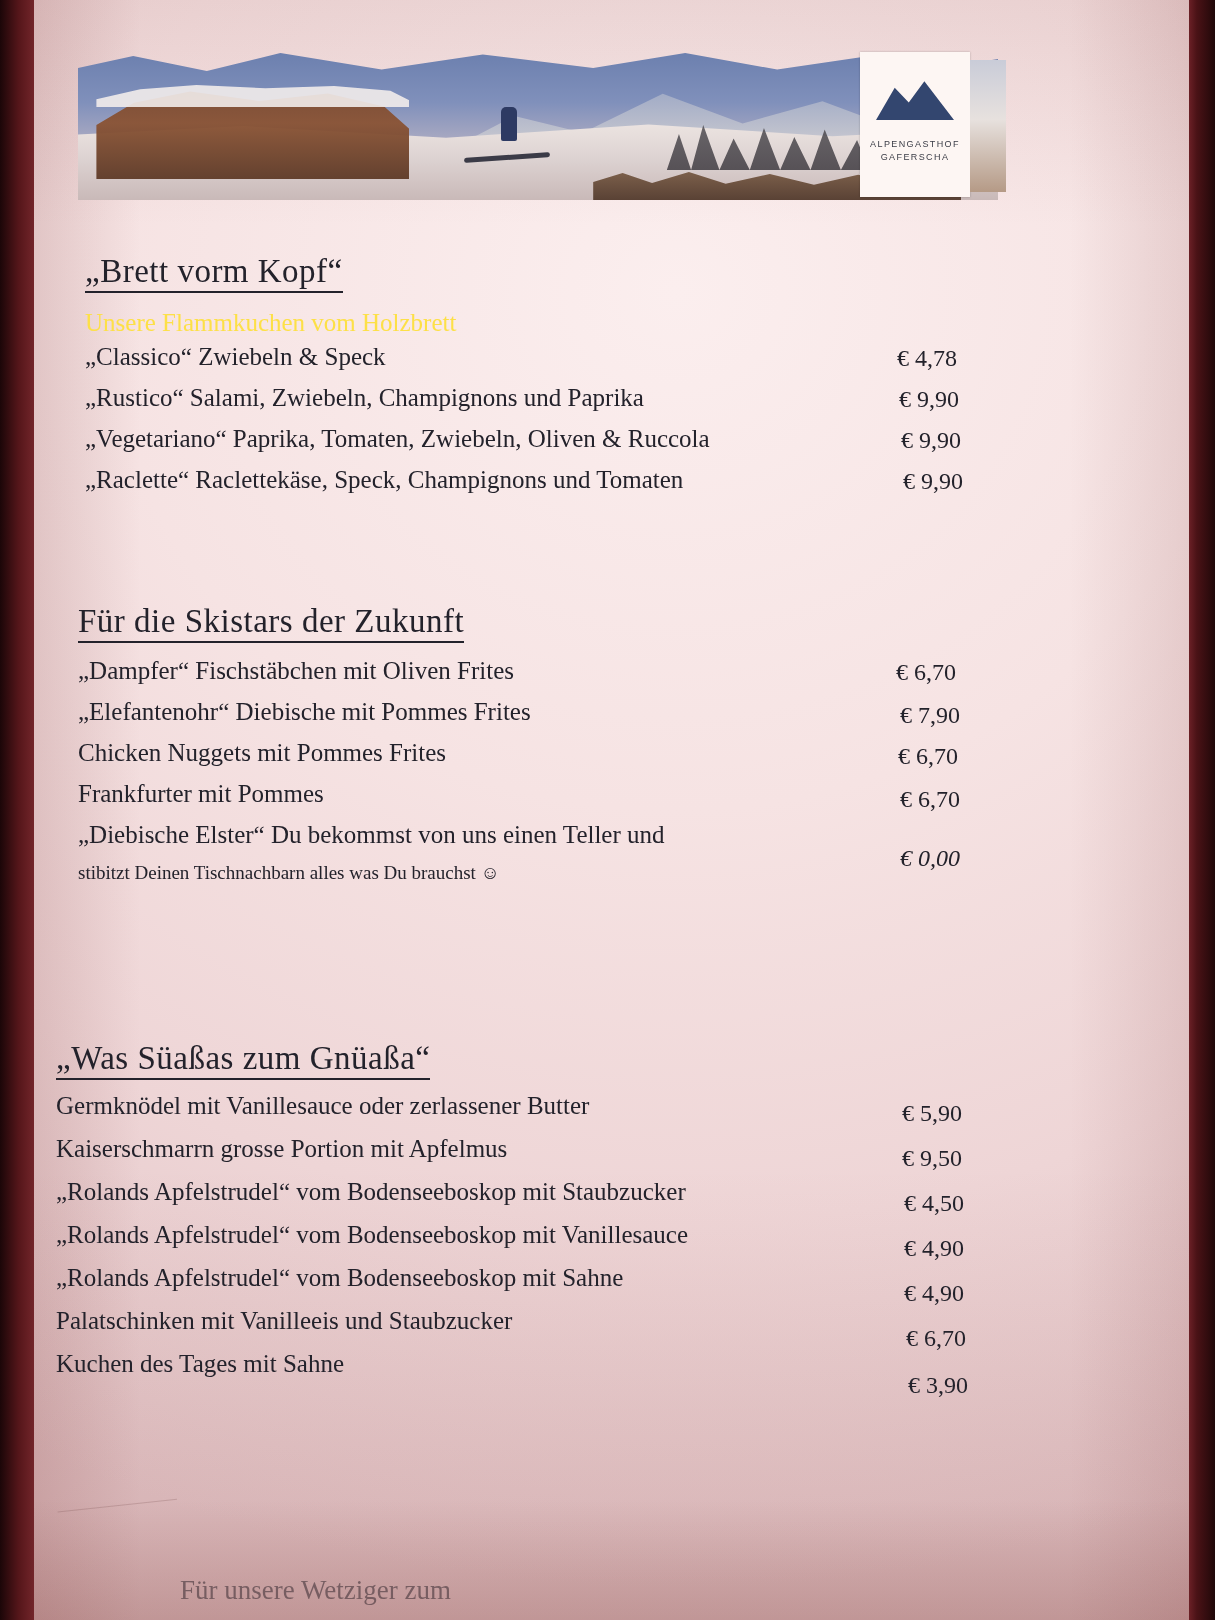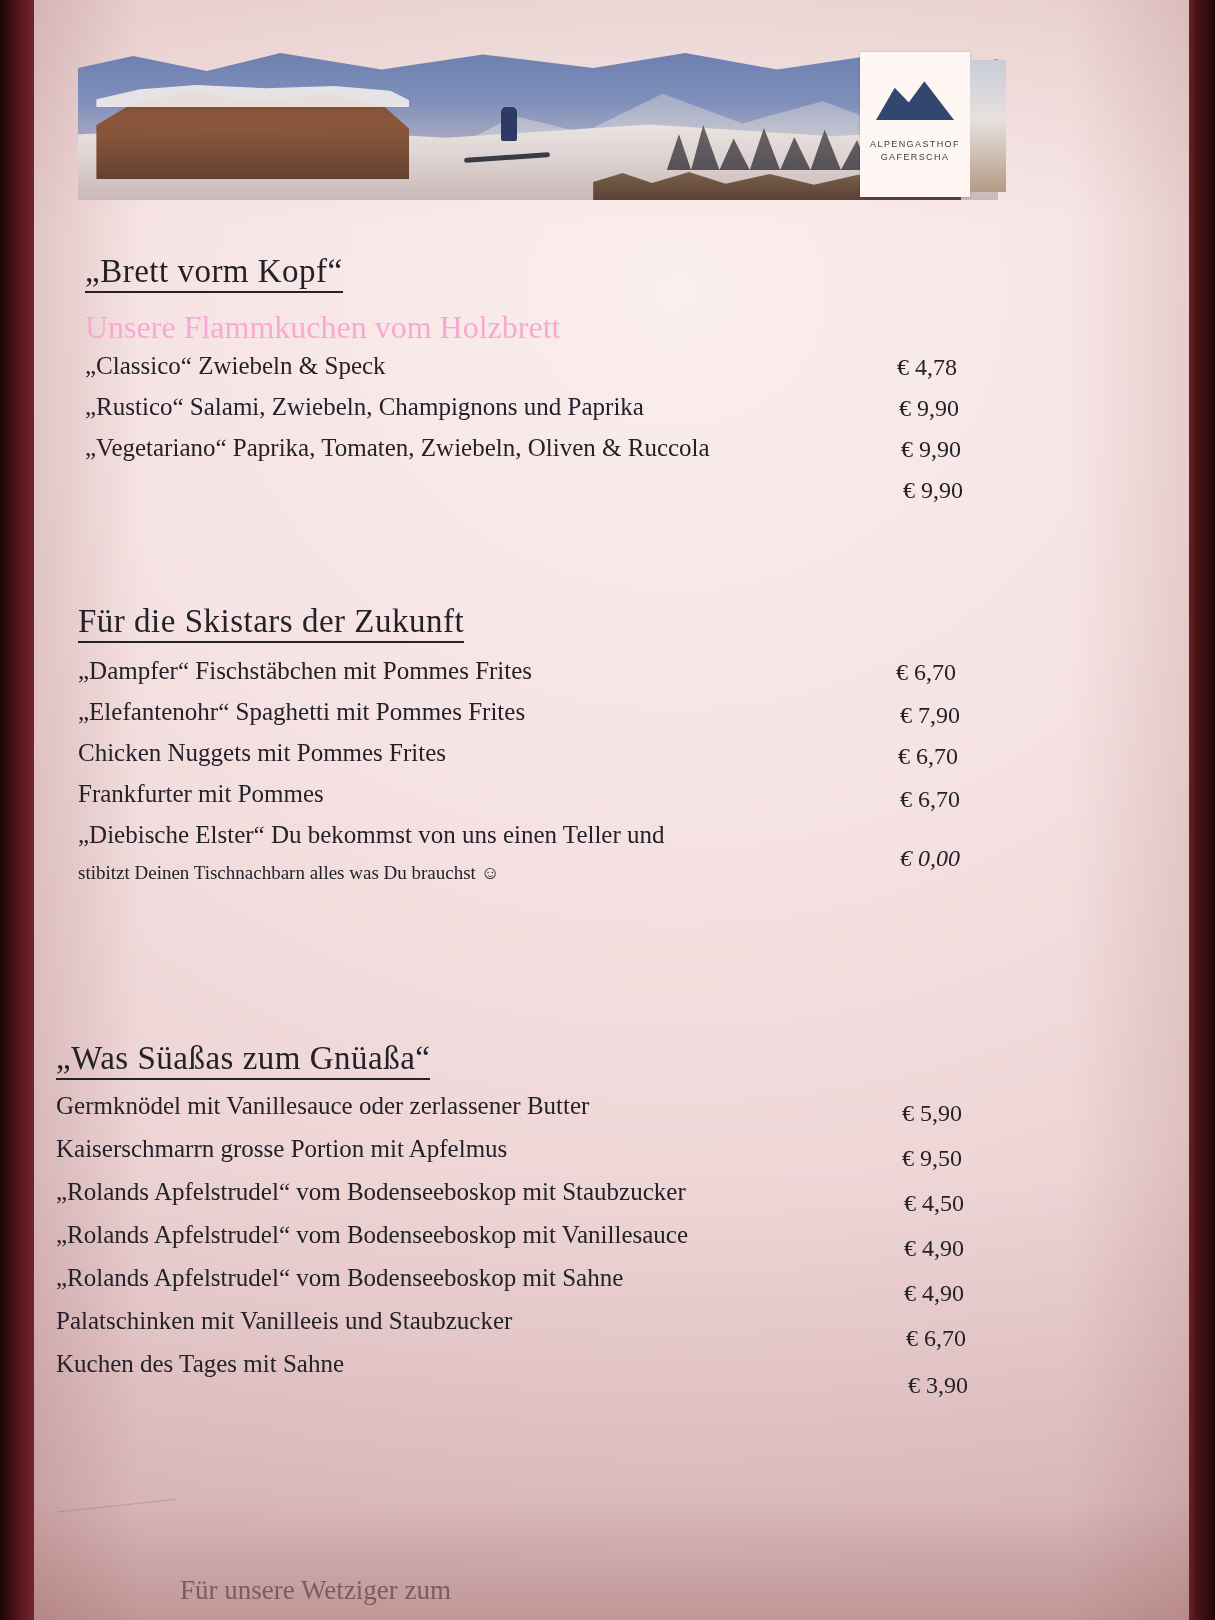--- a/index.html
+++ b/index.html
@@ -198,22 +198,22 @@
     font-size: 33px;
     color: #23222b;
     letter-spacing: .5px;
     border-bottom: 2px solid #23222b;
     display: inline-block;
     padding-bottom: 1px;
     white-space: nowrap;
   }
   .sec-subtitle {
     font-family: "Liberation Serif", serif;
-    font-size: 32px;
-    color: #f9a8d4;
+    font-size: 25px;
+    color: #fde047;
     margin-top: 16px;
     white-space: nowrap;
   }
   .rows { margin-top: 6px; }
   .row {
     position: relative;
     height: 41px;
     white-space: nowrap;
     text-align: right;
   }
@@ -313,34 +313,35 @@
           </div>
           <div class="row">
             <span class="name">„Rustico“ Salami, Zwiebeln, Champignons und Paprika</span>
             <span class="price" style="left:814px; top:2px;">€ 9,90</span>
           </div>
           <div class="row">
             <span class="name">„Vegetariano“ Paprika, Tomaten, Zwiebeln, Oliven &amp; Ruccola</span>
             <span class="price" style="left:816px; top:2px;">€ 9,90</span>
           </div>
           <div class="row">
+            <span class="name">„Raclette“ Raclettekäse, Speck, Champignons und Tomaten</span>
             <span class="price" style="left:818px; top:2px;">€ 9,90</span>
           </div>
         </div>
       </div>
 
       <div class="section" style="left:78px; top:603px; width:1000px;">
         <div class="sec-title">Für die Skistars der Zukunft</div>
         <div class="rows" style="margin-top:14px;">
           <div class="row">
-            <span class="name">„Dampfer“ Fischstäbchen mit Pommes Frites</span>
+            <span class="name">„Dampfer“ Fischstäbchen mit Oliven Frites</span>
             <span class="price" style="left:818px; top:2px;">€ 6,70</span>
           </div>
           <div class="row">
-            <span class="name">„Elefantenohr“ Spaghetti mit Pommes Frites</span>
+            <span class="name">„Elefantenohr“ Diebische mit Pommes Frites</span>
             <span class="price" style="left:822px; top:4px;">€ 7,90</span>
           </div>
           <div class="row">
             <span class="name">Chicken Nuggets mit Pommes Frites</span>
             <span class="price" style="left:820px; top:4px;">€ 6,70</span>
           </div>
           <div class="row">
             <span class="name">Frankfurter mit Pommes</span>
             <span class="price" style="left:822px; top:6px;">€ 6,70</span>
           </div>

